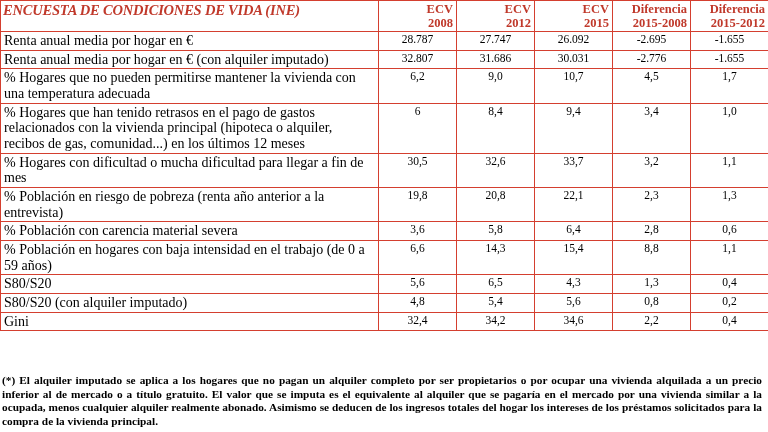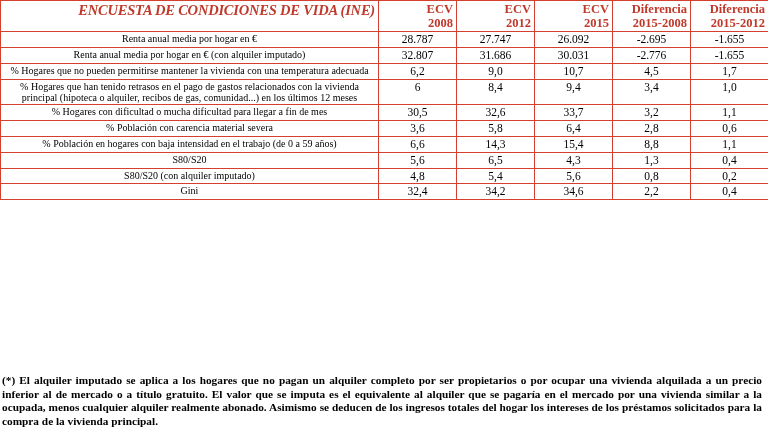--- a/index.html
+++ b/index.html
@@ -37,31 +37,31 @@
     color: #c0392b;
     font-family: "Liberation Serif", serif;
     font-weight: bold;
     font-size: 12.5px;
     text-align: right;
     vertical-align: middle;
     padding: 2px 2px;
     line-height: 1.1;
   }
   thead th.title-cell {
-    text-align: right;
+    text-align: left;
     font-style: italic;
     font-weight: bold;
     font-size: 14.5px;
     letter-spacing: -0.2px;
     padding-left: 2px;
     white-space: nowrap;
   }
   tbody td.label {
-    text-align: center;
-    font-size: 10px;
+    text-align: left;
+    font-size: 14px;
     color: #000;
   }
   tbody td.num {
     text-align: center;
     font-size: 11.5px;
     color: #000;
   }
   .col-label { width: 378px; }
   .col-n { width: 78px; }
   .col-d { width: 78px; }
@@ -153,20 +153,28 @@
       </tr>
       <tr>
         <td class="label">% Hogares con dificultad o mucha dificultad para llegar a fin de mes</td>
         <td class="num">30,5</td>
         <td class="num">32,6</td>
         <td class="num">33,7</td>
         <td class="num">3,2</td>
         <td class="num">1,1</td>
       </tr>
       <tr>
+        <td class="label">% Población en riesgo de pobreza (renta año anterior a la entrevista)</td>
+        <td class="num">19,8</td>
+        <td class="num">20,8</td>
+        <td class="num">22,1</td>
+        <td class="num">2,3</td>
+        <td class="num">1,3</td>
+      </tr>
+      <tr>
         <td class="label">% Población con carencia material severa</td>
         <td class="num">3,6</td>
         <td class="num">5,8</td>
         <td class="num">6,4</td>
         <td class="num">2,8</td>
         <td class="num">0,6</td>
       </tr>
       <tr>
         <td class="label">% Población en hogares con baja intensidad en el trabajo (de 0 a 59 años)</td>
         <td class="num">6,6</td>

